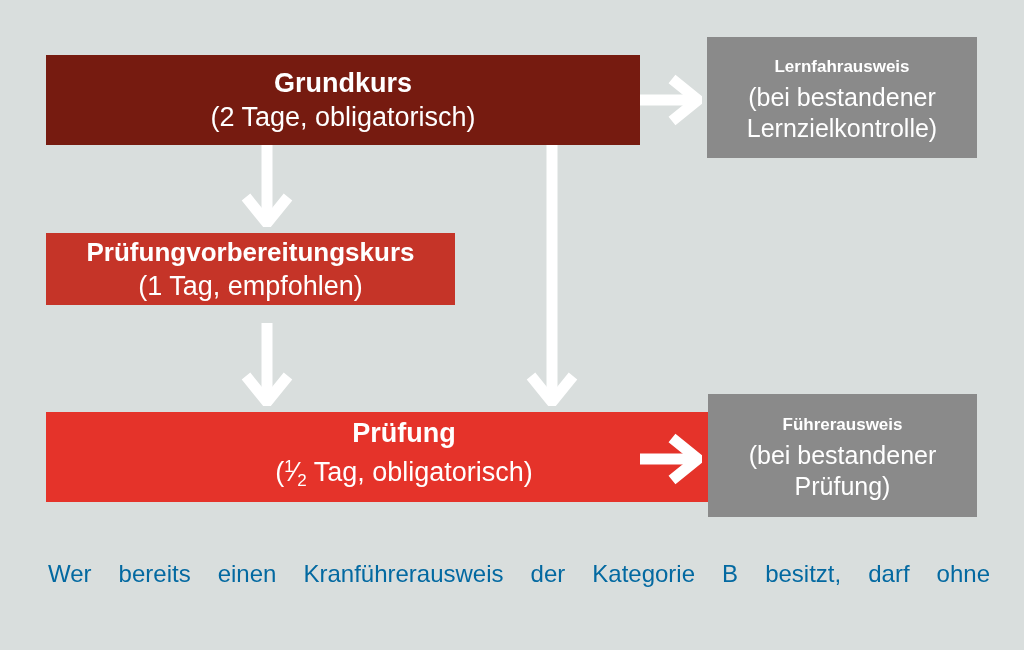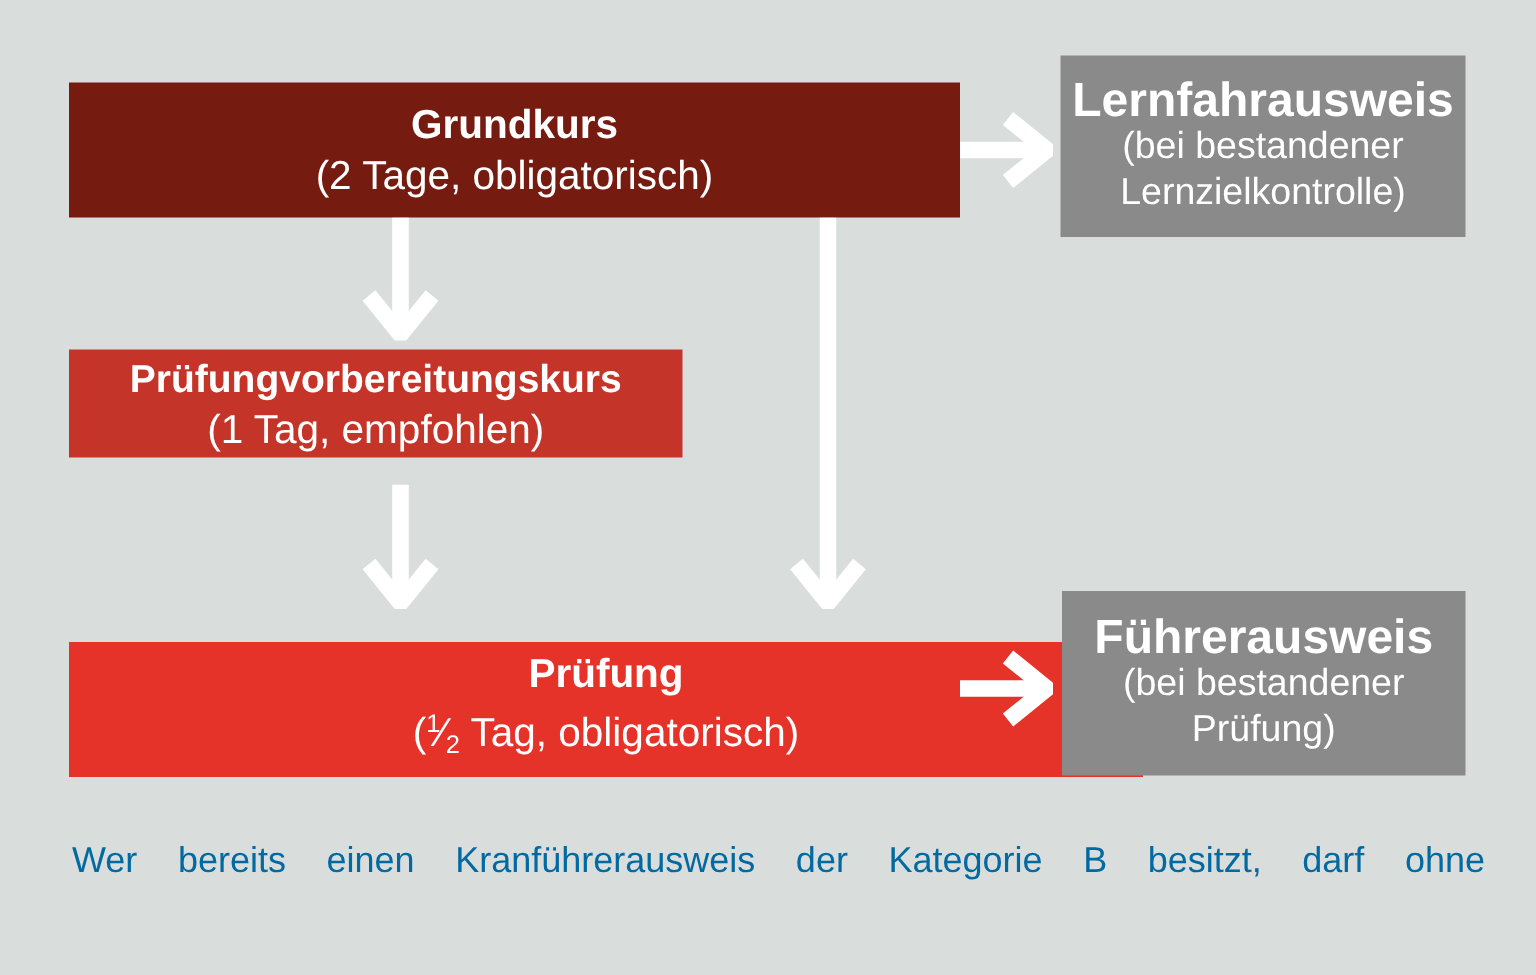--- a/index.html
+++ b/index.html
@@ -22,26 +22,26 @@
     align-items: center;
     text-align: center;
     color: #ffffff;
     line-height: 34px;
   }
   .box .title { font-weight: 700; font-size: 27px; }
   .box .subtitle { font-weight: 400; font-size: 27px; }
   .box-grundkurs   { left: 46px;  top: 55px;  width: 594px; height: 90px;  background: #761b10; }
   .box-pvk         { left: 46px;  top: 233px; width: 409px; height: 72px;  background: #c53428; }
   .box-pvk .title  { font-size: 26px; }
-  .box-pruefung    { left: 46px;  top: 428px; width: 716px; height: 90px;  background: #e5332a; }
+  .box-pruefung    { left: 46px;  top: 412px; width: 716px; height: 90px;  background: #e5332a; }
   .box-gray {
     background: #8a8a8a;
     line-height: 31px;
   }
-  .box-gray .title    { font-size: 32px; }
+  .box-gray .title    { font-size: 17px; }
   .box-gray .subtitle { font-size: 25px; }
   .box-lernfahrausweis { left: 707px; top: 37px;  width: 270px; height: 121px; }
   .box-fuehrerausweis  { left: 708px; top: 394px; width: 269px; height: 123px; }
   .arrow { position: absolute; }
   .arrow svg { display: block; }
   .frac-sup {
     font-size: 17px;
     vertical-align: 9px;
     letter-spacing: -1px;
   }

